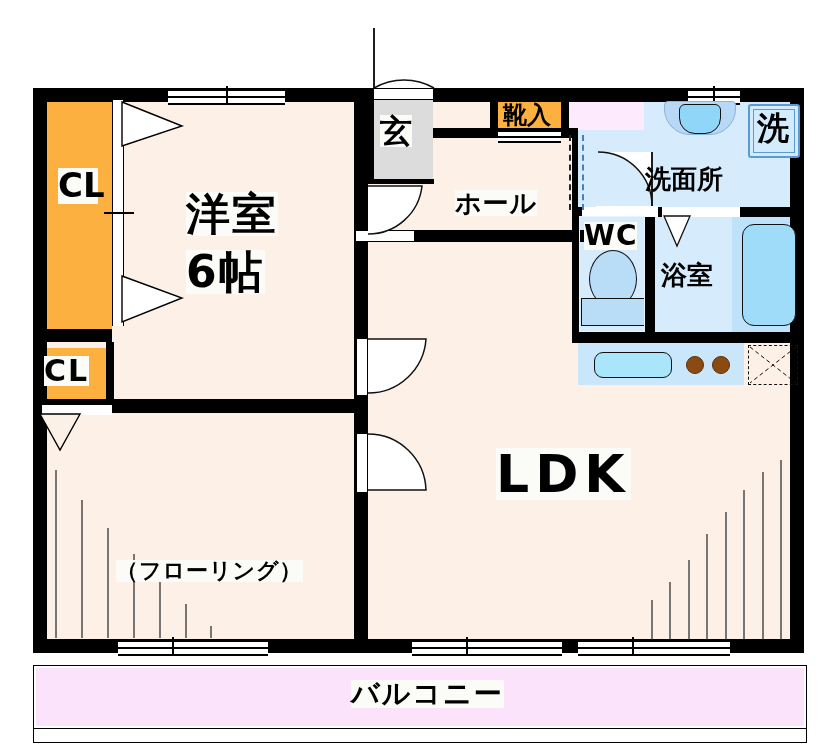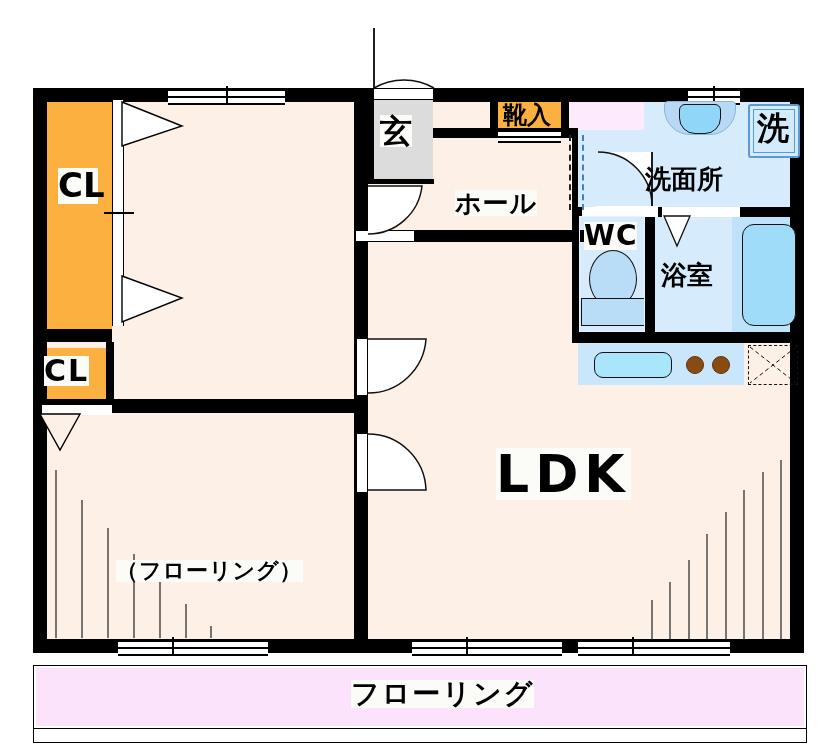--- a/index.html
+++ b/index.html
@@ -228,34 +228,36 @@
       <line x1="112" y1="168" x2="112" y2="110" stroke="#222" stroke-width="1.2"></line>
       <line x1="138" y1="168" x2="138" y2="134" stroke="#222" stroke-width="1.2"></line>
       <line x1="163" y1="168" x2="163" y2="156" stroke="#222" stroke-width="1.2"></line>
     </svg>
   </div>
 
   <div class="lbl" style="left:58px; top:168px; font-size:34px; letter-spacing:0; width:40px; text-align:center; line-height:1.05; word-break:break-all;">CL</div>
 
   <div class="lbl" style="left:44px; top:356px; font-size:30px; letter-spacing:2px;">CL</div>
 
+  <div class="lbl" style="left:186px; top:192px; font-size:44px; letter-spacing:2px;">洋室</div>
+  <div class="lbl" style="left:186px; top:250px; font-size:44px; letter-spacing:2px;">6帖</div>
 
   <div class="lbl" style="left:116px; top:560px; font-size:22px; letter-spacing:1px;">（フローリング）</div>
 
   <div class="lbl" style="left:496px; top:448px; font-size:52px; letter-spacing:6px;">LDK</div>
 
   <div class="lbl" style="left:455px; top:190px; font-size:26px; letter-spacing:1px;">ホール</div>
 
   <div class="lbl" style="left:380px; top:115px; font-size:32px;">玄</div>
 
   <div class="lbl" style="left:503px; top:103px; font-size:24px; background:transparent;">靴入</div>
 
   <div class="lbl" style="left:645px; top:166px; font-size:26px; background:transparent;">洗面所</div>
 
   <div class="lbl" style="left:757px; top:112px; font-size:32px; background:transparent;">洗</div>
 
   <div class="lbl" style="left:584px; top:222px; font-size:28px; letter-spacing:1px;">WC</div>
 
   <div class="lbl" style="left:661px; top:262px; font-size:26px; background:transparent;">浴室</div>
 
-  <div class="lbl" style="left:351px; top:680px; font-size:28px; letter-spacing:2px;">フローリング</div>
+  <div class="lbl" style="left:351px; top:680px; font-size:28px; letter-spacing:2px;">バルコニー</div>
 
 </div>
 
 </body></html>

